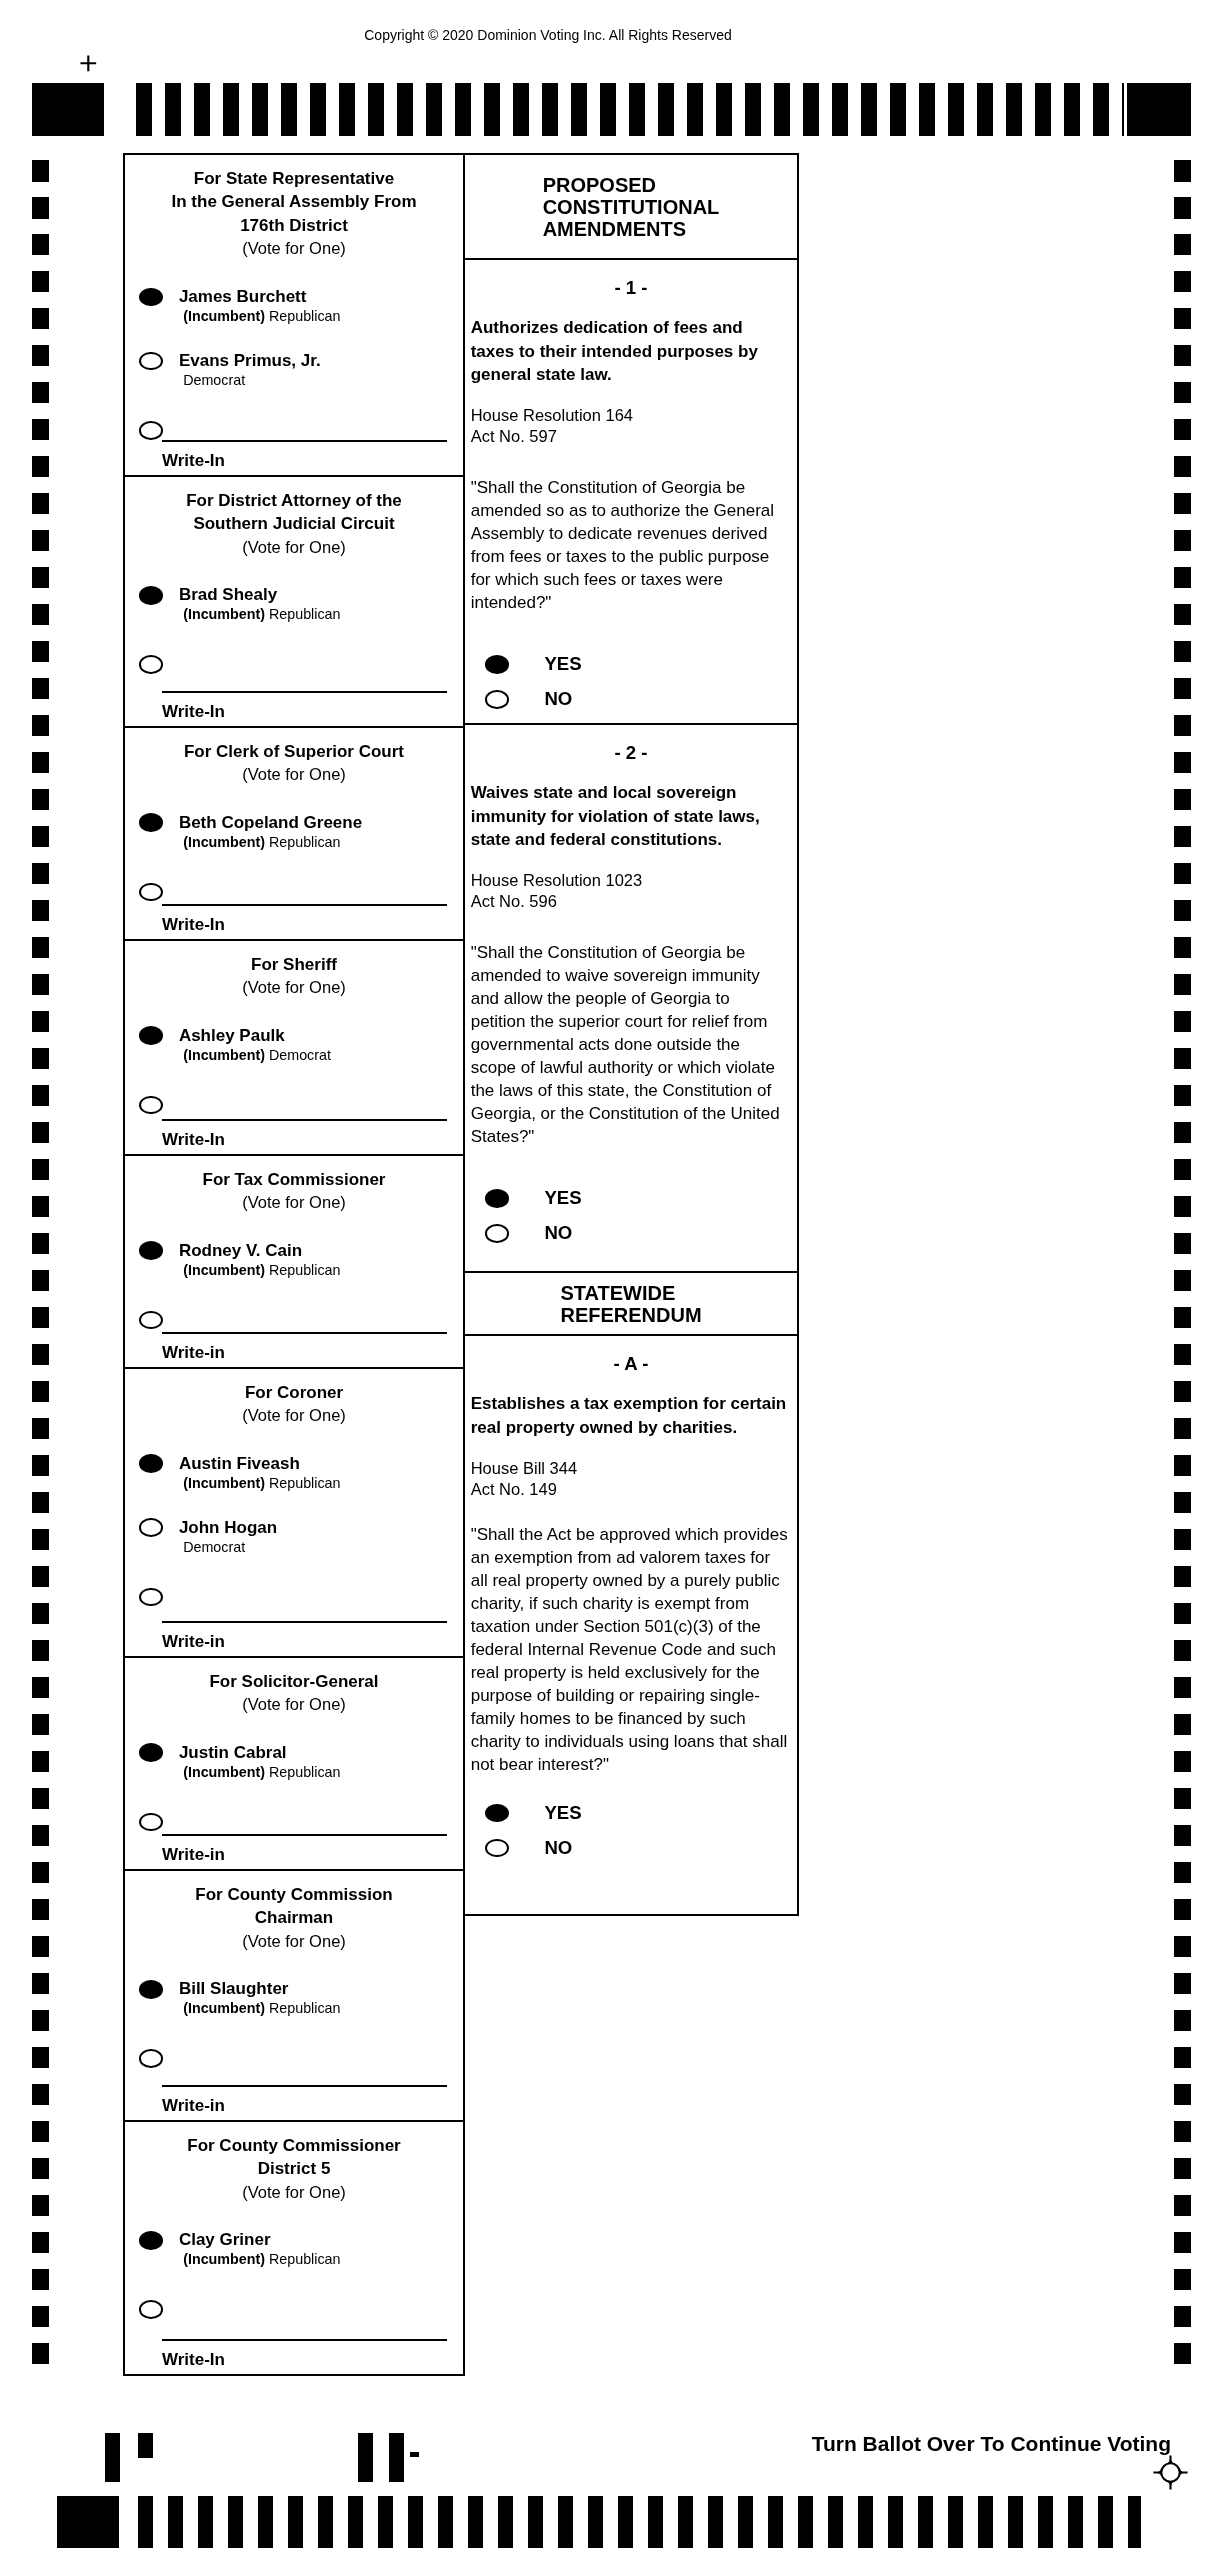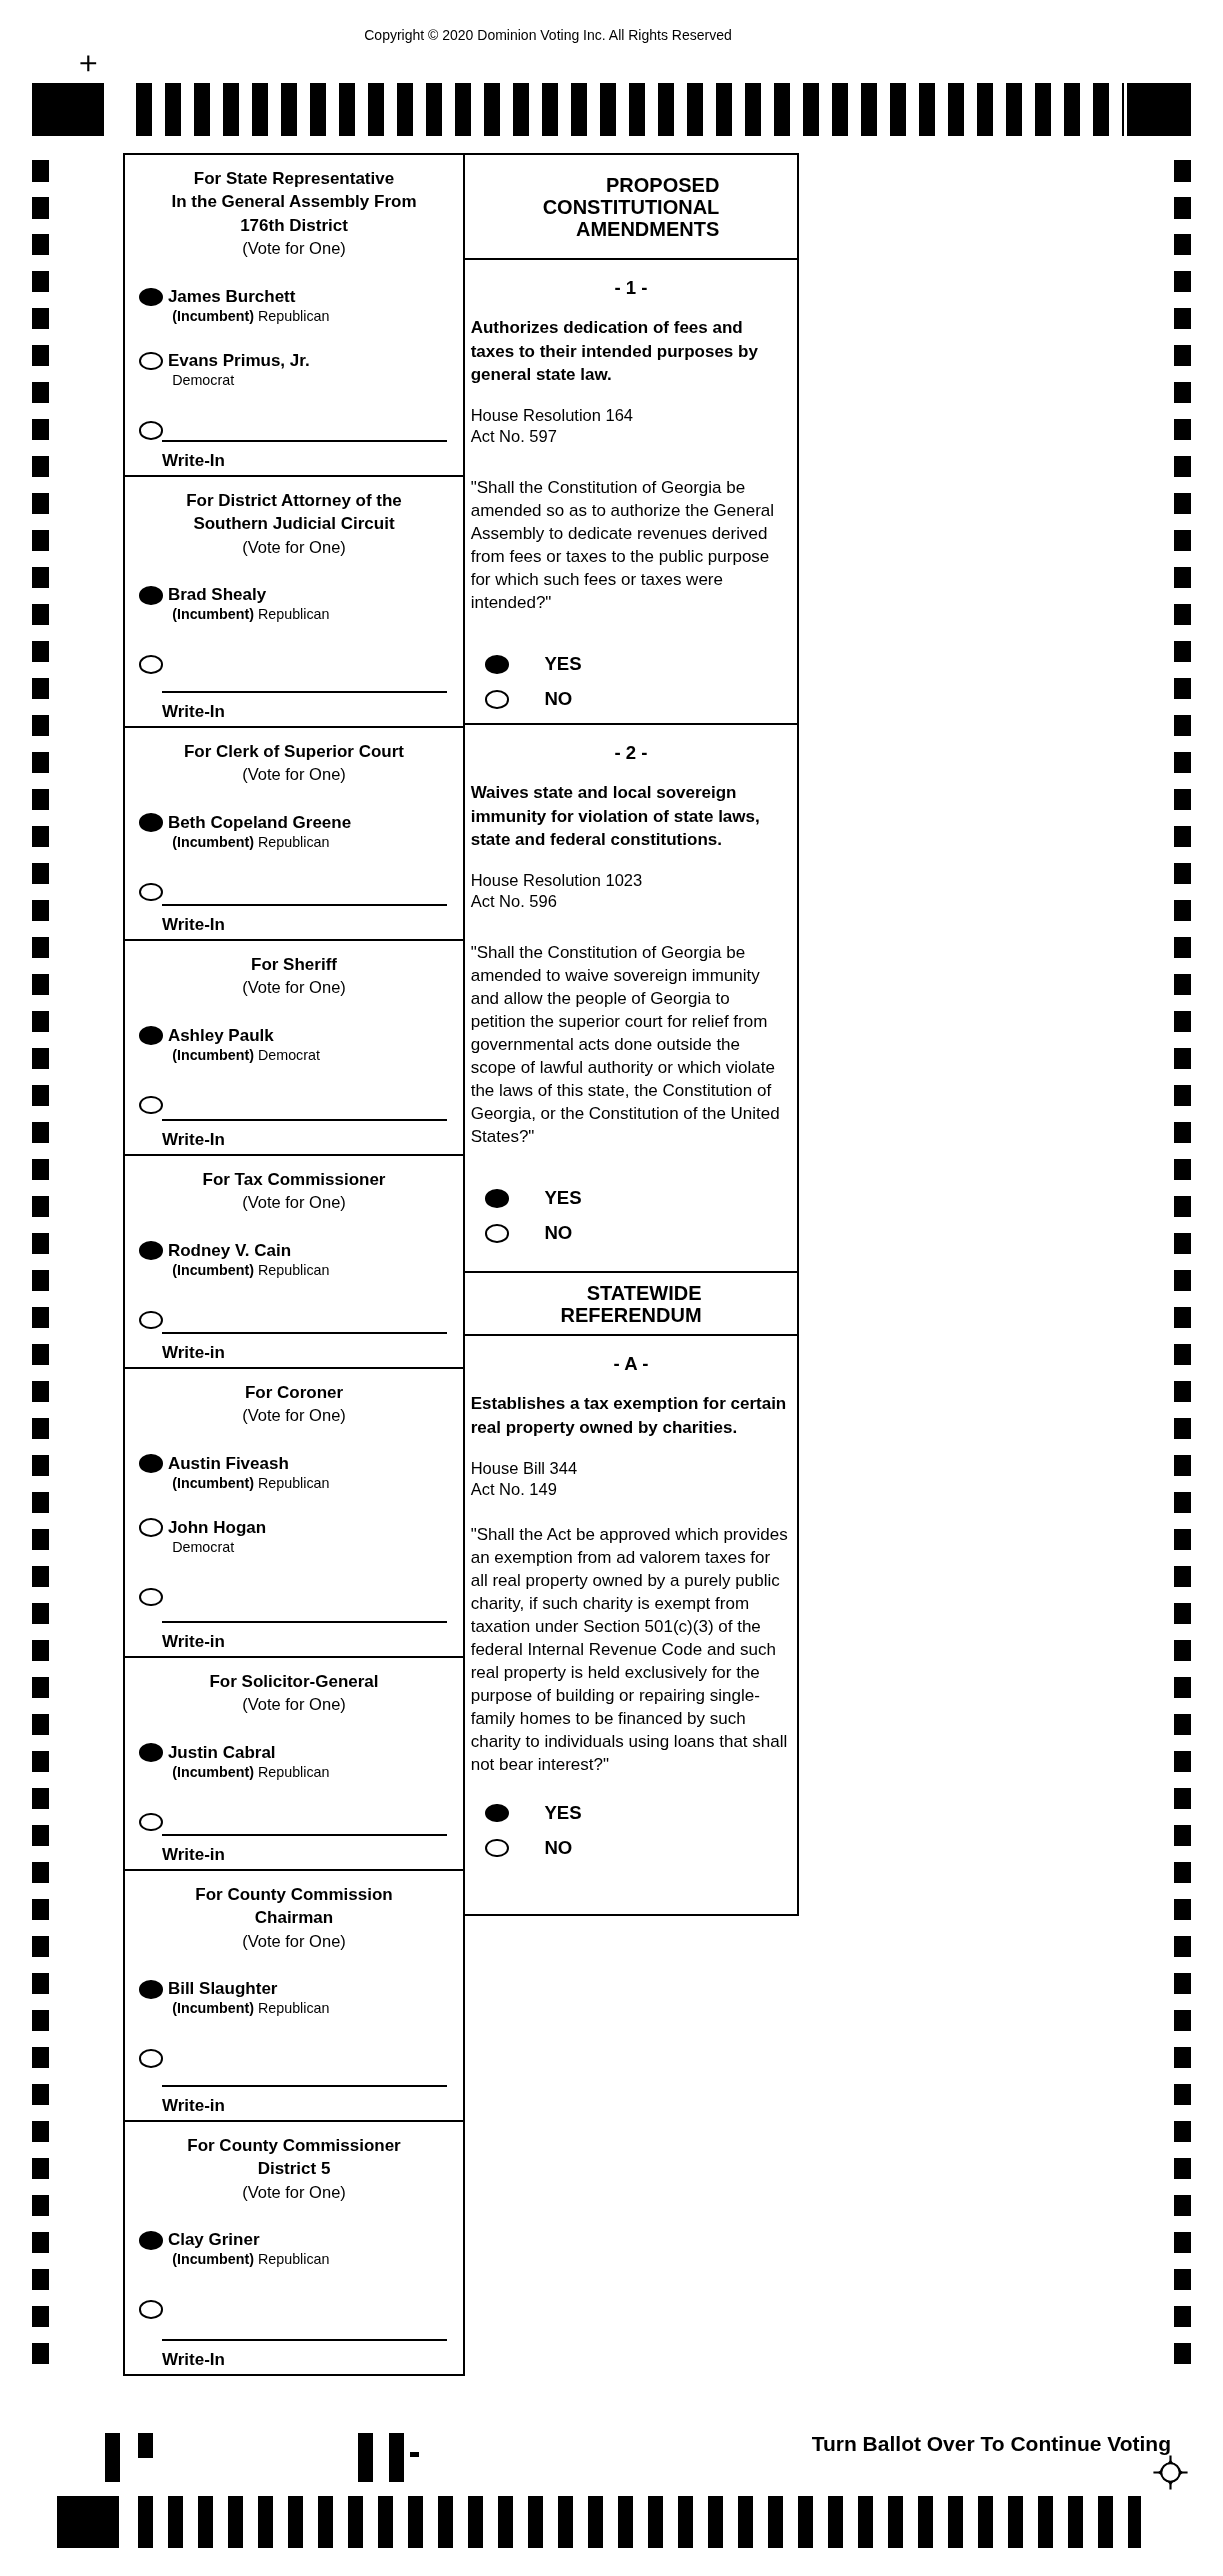--- a/index.html
+++ b/index.html
@@ -20,30 +20,30 @@
 
   
   .cols { position:absolute; left:123px; top:153px; display:flex; align-items:flex-start; }
   .leftcol { width:342px; border:2.1px solid #000; }
   .rightcol { width:334px; border:2.1px solid #000; border-left:0; }
 
   .race { position:relative; border-bottom:2.1px solid #000; overflow:hidden; }
   .race:last-child { border-bottom:0; }
   .rtitle { margin:11.5px 4.3px 0; text-align:center; font-weight:bold; font-size:17px; line-height:23.6px; white-space:pre-line; }
   .rinstr { text-align:center; font-size:16.5px; line-height:23.6px; }
-  .cand { display:flex; align-items:flex-start; gap:5px; margin:26px 0 0 14.3px; }
+  .cand { display:flex; align-items:flex-start; gap:16px; margin:26px 0 0 14.3px; }
   .cand.blank { margin-top:31.5px; }
   .oval { flex:0 0 auto; width:23.6px; height:18.6px; border:2.1px solid #000; border-radius:50%; background:#fff; margin-top:0.7px; }
   [data-selected="true"] > .oval { background:#000; }
   .cname { display:block; font-size:17px; font-weight:bold; line-height:20px; }
   .cparty { display:block; font-size:14.3px; line-height:18px; margin-left:4.3px; }
   .cparty b { font-weight:bold; }
   .writein { position:absolute; left:37px; right:15.8px; bottom:3.6px; border-top:2.1px solid #000; padding-top:9px; font-weight:bold; font-size:17px; }
 
-  .mhdr { display:flex; align-items:center; justify-content:center; text-align:right; font-weight:bold;
+  .mhdr { display:flex; align-items:center; justify-content:center; text-align:left; font-weight:bold;
           font-size:20px; line-height:22px; white-space:pre-line; border-bottom:2.1px solid #000; }
   .msec { position:relative; border-bottom:2.1px solid #000; overflow:hidden; }
   .rightcol > :last-child { border-bottom:0; }
   .mnum { margin-top:17px; text-align:center; font-size:18.6px; font-weight:bold; }
   .msum { margin:17px 8.6px 0 5.7px; font-weight:bold; font-size:17px; line-height:23.6px; }
   .mauth { margin:18.6px 8.6px 0 5.7px; font-size:16.5px; line-height:21px; white-space:pre-line; }
   .mq { margin:29px 8.6px 0 5.7px; font-size:17px; line-height:23px; }
   .vrow { display:flex; align-items:center; gap:15.8px; margin:39px 0 0 20px; }
   .vrow + .vrow { margin-top:13px; }
   .vlabel { font-size:18.6px; font-weight:bold;margin-left:20px; }

